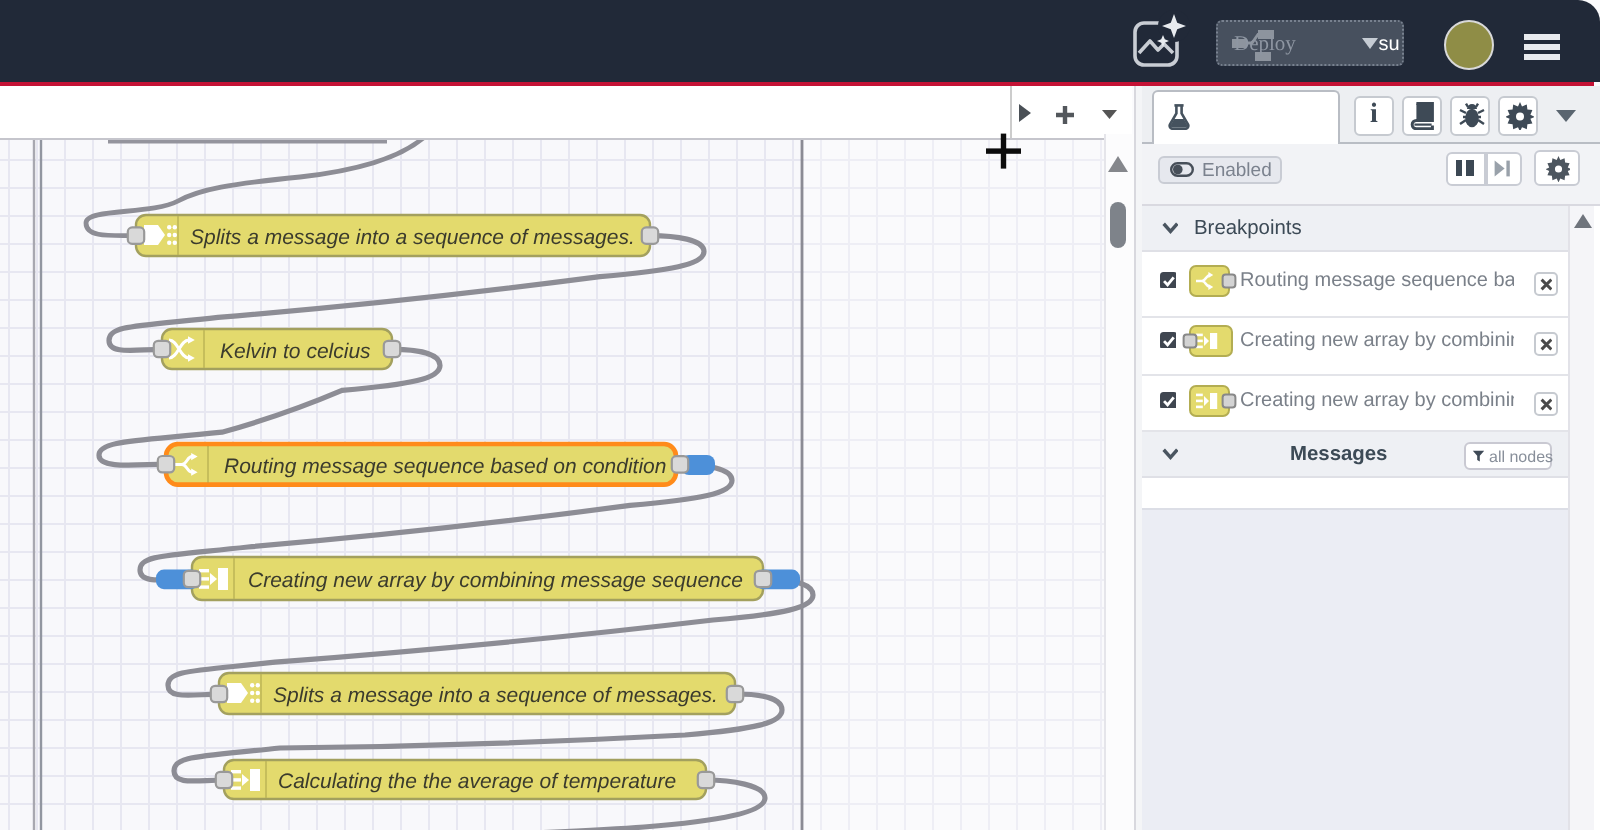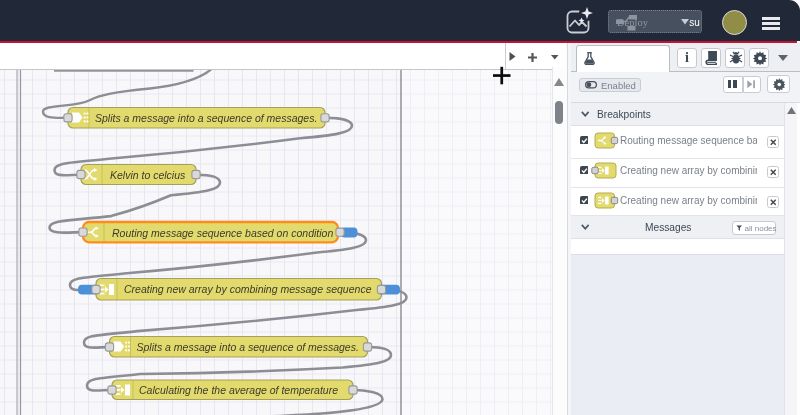--- a/index.html
+++ b/index.html
@@ -318,21 +318,21 @@
       <path d="M0.8,0.8 L5.7,5.7 M5.7,0.8 L0.8,5.7" stroke="#4a4a4a" stroke-width="1.5"></path>
     </svg>
   <svg class="abs" style="left:769.5px;top:199px;" width="6.5" height="6.5" viewBox="0 0 6.5 6.5">
       <path d="M0.8,0.8 L5.7,5.7 M5.7,0.8 L0.8,5.7" stroke="#4a4a4a" stroke-width="1.5"></path>
     </svg>
 
   <div class="abs" style="left:570.5px;top:216px;width:213.5px;height:22.5px;background:#eef0f4;border-bottom:1px solid #dfe0e6;box-sizing:border-box;"></div>
   <svg class="abs" style="left:580.5px;top:224px;" width="8.5" height="6" viewBox="0 0 10 7">
       <path d="M1,1 L5,5.5 9,1" fill="none" stroke="#4a5560" stroke-width="2"></path>
     </svg>
-  <div class="abs" style="left:597px;top:221.5px;font-size:10.2px;font-weight:normal;color:#3c4a56;padding-left:48px;">Messages</div>
+  <div class="abs" style="left:597px;top:221.5px;font-size:10.2px;font-weight:bold;color:#3c4a56;padding-left:48px;">Messages</div>
   <div class="abs" style="left:731.5px;top:221px;width:44.7px;height:13.8px;background:#fff;border:1px solid #c9c9d2;border-radius:3px;box-sizing:border-box;"></div>
   <svg class="abs" style="left:735.5px;top:224.8px;" width="6.5" height="6.5" viewBox="0 0 8 8">
       <path d="M0.5,0.5 h7 l-2.7,3 v3.6 l-1.6,-1 v-2.6 Z" fill="#3f4a57"></path>
     </svg>
   <div class="abs" style="left:744.5px;top:223.8px;font-size:8px;color:#888f9a;text-align:center;">all nodes</div>
 
   <div class="abs" style="left:570.5px;top:253.5px;width:214px;height:161.5px;background:#ebedf4;border-top:1px solid #dcdee6;box-sizing:border-box;"></div>
 
   <div class="abs" style="left:784px;top:102.5px;width:13px;height:312.5px;background:#f5f5f8;border-left:1px solid #e2e2e8;box-sizing:border-box;"></div>
   <div class="abs" style="left:797px;top:102.5px;width:3px;height:312.5px;background:#fff;"></div>

